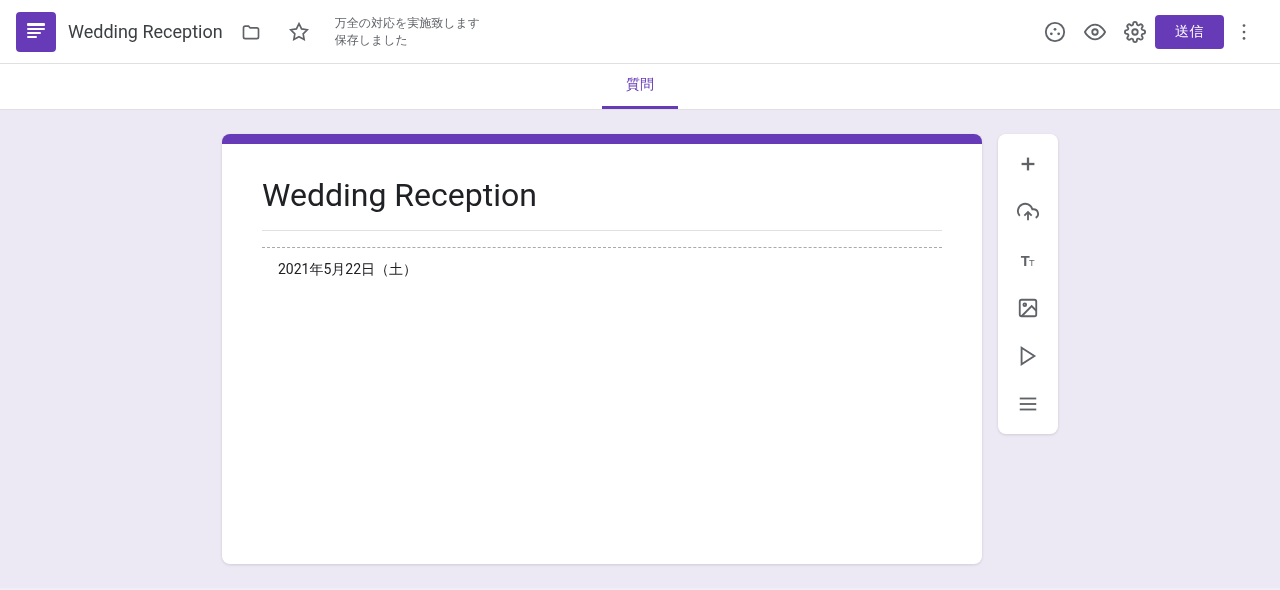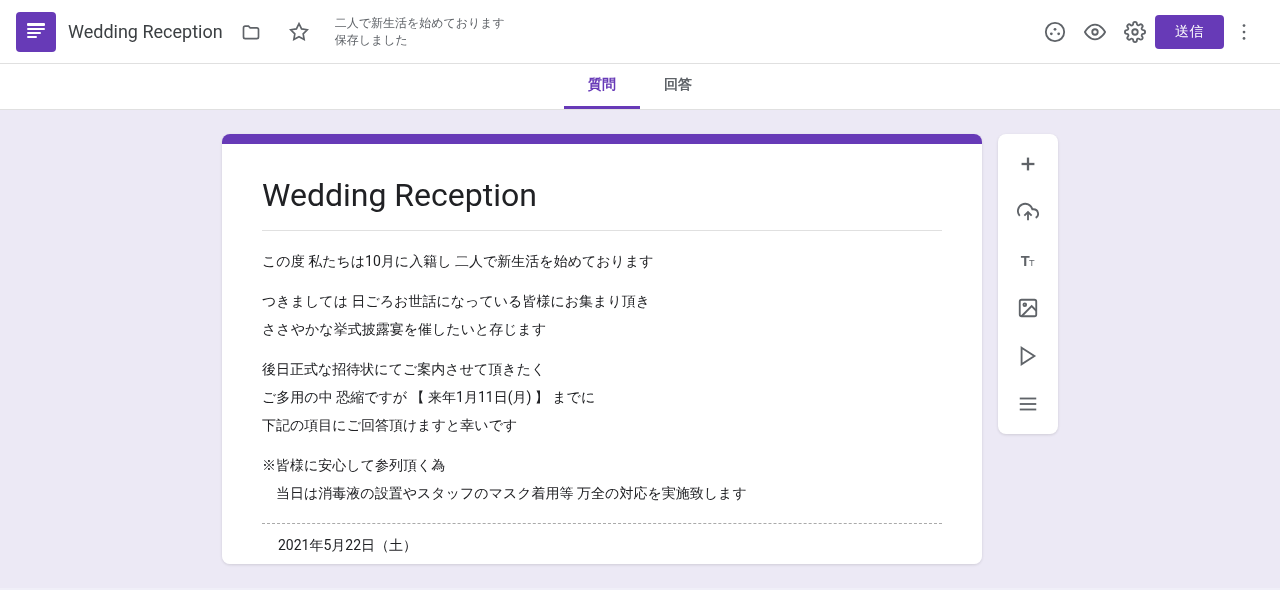--- a/index.html
+++ b/index.html
@@ -84,21 +84,21 @@
       justify-content: center;
       gap: 0;
       border-bottom: 1px solid #e0e0e0;
     }
     .tab {
       padding: 12px 24px;
       font-size: 14px;
       color: #5f6368;
       cursor: pointer;
       border-bottom: 3px solid transparent;
-      font-weight: 700;
+      font-weight: 400;
     }
     .tab.active {
       color: #673ab7;
       border-bottom: 3px solid #673ab7;
     }
 
     
     .main {
       display: flex;
       height: calc(590px - 64px - 48px);
@@ -189,21 +189,21 @@
     <svg width="20" height="20" viewBox="0 0 24 24" fill="none" stroke="#5f6368" stroke-width="2">
       <path d="M3 7a2 2 0 012-2h4l2 2h8a2 2 0 012 2v9a2 2 0 01-2 2H5a2 2 0 01-2-2V7z"></path>
     </svg>
   </button>
   <button class="header-icon-btn" title="Star">
     <svg width="20" height="20" viewBox="0 0 24 24" fill="none" stroke="#5f6368" stroke-width="2">
       <polygon points="12,2 15.09,8.26 22,9.27 17,14.14 18.18,21.02 12,17.77 5.82,21.02 7,14.14 2,9.27 8.91,8.26"></polygon>
     </svg>
   </button>
   <div class="save-status">
-    <div>二人で新生活を始めております</div>
+    <div>万全の対応を実施致します</div>
     <div>保存しました</div>
   </div>
   <div class="header-spacer"></div>
   <div class="header-right">
     <button class="header-icon-btn" title="Customize theme">
       <svg width="22" height="22" viewBox="0 0 24 24" fill="none" stroke="#5f6368" stroke-width="2">
         <circle cx="12" cy="12" r="10"></circle>
         <circle cx="8" cy="14" r="1.5" fill="#5f6368" stroke="none"></circle>
         <circle cx="12" cy="9" r="1.5" fill="#5f6368" stroke="none"></circle>
         <circle cx="16" cy="14" r="1.5" fill="#5f6368" stroke="none"></circle>
@@ -227,33 +227,26 @@
         <circle cx="12" cy="5" r="1.5"></circle>
         <circle cx="12" cy="12" r="1.5"></circle>
         <circle cx="12" cy="19" r="1.5"></circle>
       </svg>
     </button>
   </div>
 </div>
 
 <div class="tabs">
   <div class="tab active">質問</div>
-  <div class="tab">回答</div>
 </div>
 
 <div class="main">
 
   <div class="form-card">
     <h1 class="form-title">Wedding Reception</h1>
-    <div class="form-body">
-      <p>この度 私たちは10月に入籍し 二人で新生活を始めております</p>
-      <p>つきましては 日ごろお世話になっている皆様にお集まり頂き<br>ささやかな挙式披露宴を催したいと存じます</p>
-      <p>後日正式な招待状にてご案内させて頂きたく<br>ご多用の中 恐縮ですが 【 来年1月11日(月) 】 までに<br>下記の項目にご回答頂けますと幸いです</p>
-      <p>※皆様に安心して参列頂く為<br>　当日は消毒液の設置やスタッフのマスク着用等 万全の対応を実施致します</p>
-    </div>
     <hr class="divider-line">
     <div class="event-details">
       <div style="padding-left:16px;">2021年5月22日（土）</div>
       
       
       
       <br>
       
       
     </div>

